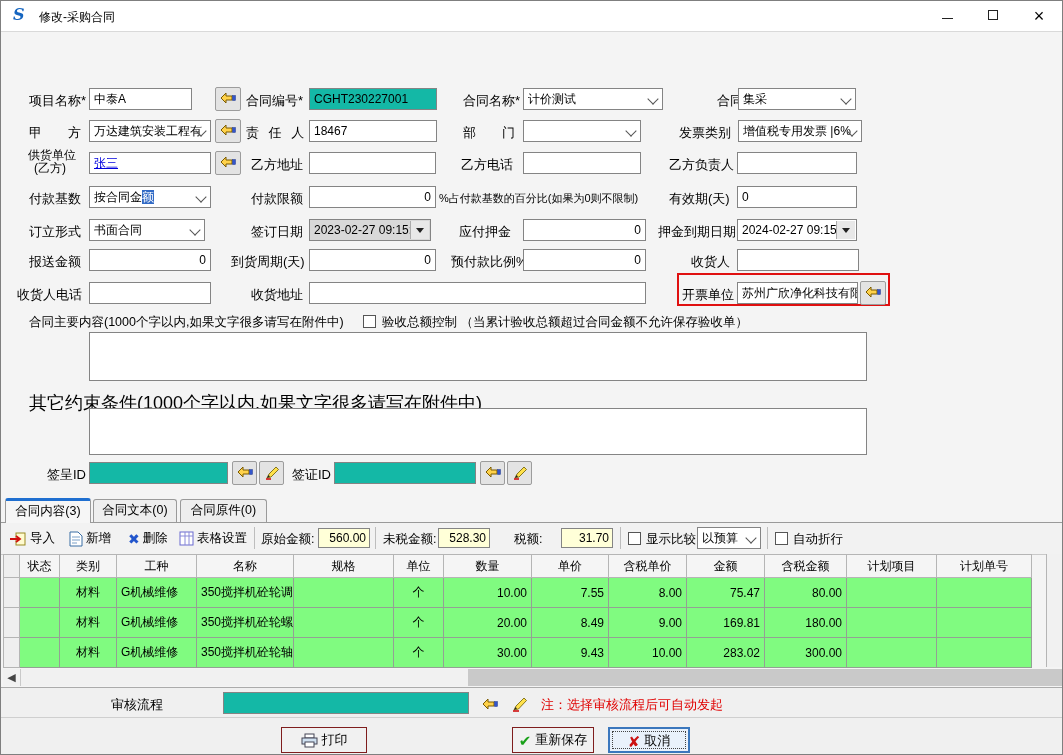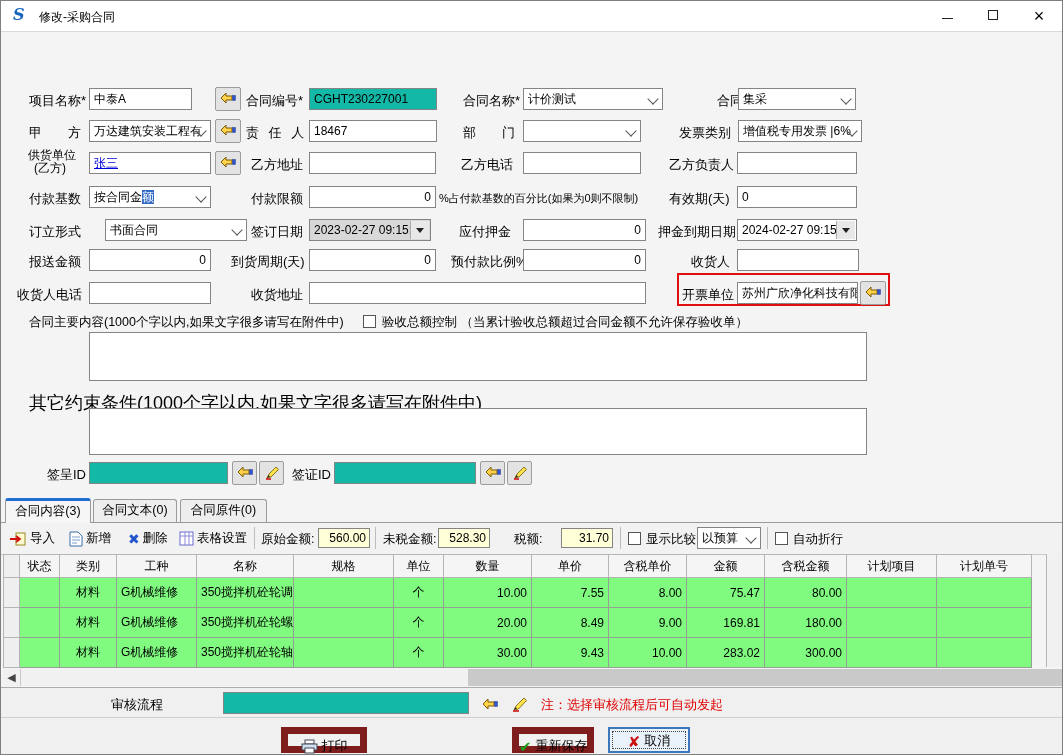--- a/index.html
+++ b/index.html
@@ -65,21 +65,21 @@
   #vsb{position:absolute;left:1045px;top:553px;width:16px;height:113px;background:#f1f1f1;border-left:1px solid #b5b5b5;}
   
   #hsb{position:absolute;left:2px;top:668px;width:1059px;height:17px;background:#c9c9c9;}
   #hsb .arr{position:absolute;left:0;top:0;width:17px;height:17px;background:#f1f1f1;text-align:center;line-height:16px;font-size:11px;color:#444;}
   #hsb .thumb{position:absolute;left:18px;top:0;width:447px;height:17px;background:#f1f1f1;}
   
   #reviewbar{position:absolute;left:0;top:686px;width:100%;height:30px;background:#f0f0f0;border-top:1px solid #ababab;}
   #footnote{color:#e00000;}
   
   #btmbar{position:absolute;left:0;top:716px;width:100%;height:39px;background:#f0f0f0;border-top:1px solid #cfcfcf;}
-  .bbtn{position:absolute;top:9px;height:26px;box-sizing:border-box;border:7px solid #7f1d1d;background:#f1f1f1;
+  .bbtn{position:absolute;top:9px;height:26px;box-sizing:border-box;border:1px solid #7f1d1d;background:#f1f1f1;
        font-size:13px;text-align:center;line-height:23px;white-space:nowrap;}
   .bbtn svg,.bbtn b{vertical-align:middle;margin-right:4px;}
   .bbtn.focused{border:2px solid #3b77bd;background:#e9f1fb;outline:1px dotted #444;outline-offset:-5px;}
   b.gchk{color:#18a018;font-size:15px;font-weight:bold;font-style:normal;}
   b.rx{color:#cc1111;font-size:15px;font-weight:bold;font-style:normal;}
   b.bx{color:#2255cc;font-size:14px;font-weight:bold;font-style:normal;}
 </style>
 </head>
 <body>
 
@@ -141,21 +141,21 @@
 
   <span class="lbl" style="left:28px;top:189px">付款基数</span>
   <div class="combo" style="left:88px;top:185px;width:122px"><span>按合同金</span><span class="sel">额</span><span class="chev"></span></div>
   <span class="lbl" style="left:250px;top:189px">付款限额</span>
   <div class="inp num" style="left:308px;top:185px;width:127px">0</div>
   <span class="lbl sm" style="left:438px;top:190px">%占付款基数的百分比(如果为0则不限制)</span>
   <span class="lbl" style="left:668px;top:189px">有效期(天)</span>
   <div class="inp" style="left:736px;top:185px;width:120px">0</div>
 
   <span class="lbl" style="left:28px;top:222px">订立形式</span>
-  <div class="combo" style="left:104px;top:218px;width:142px"><span>书面合同</span><span class="chev"></span></div>
+  <div class="combo" style="left:88px;top:218px;width:116px"><span>书面合同</span><span class="chev"></span></div>
   <span class="lbl" style="left:250px;top:222px">签订日期</span>
   <div class="inp gray" style="left:308px;top:218px;width:122px;padding-right:20px"><span>2023-02-27 09:15:</span><span class="ddb">
         <i></i>
       </span></div>
   <span class="lbl" style="left:458px;top:222px">应付押金</span>
   <div class="inp num" style="left:522px;top:218px;width:123px">0</div>
   <span class="lbl" style="left:657px;top:222px">押金到期日期</span>
   <div class="inp" style="left:736px;top:218px;width:120px;padding-right:20px"><span>2024-02-27 09:15:</span><span class="ddb">
         <i></i>
       </span></div>

